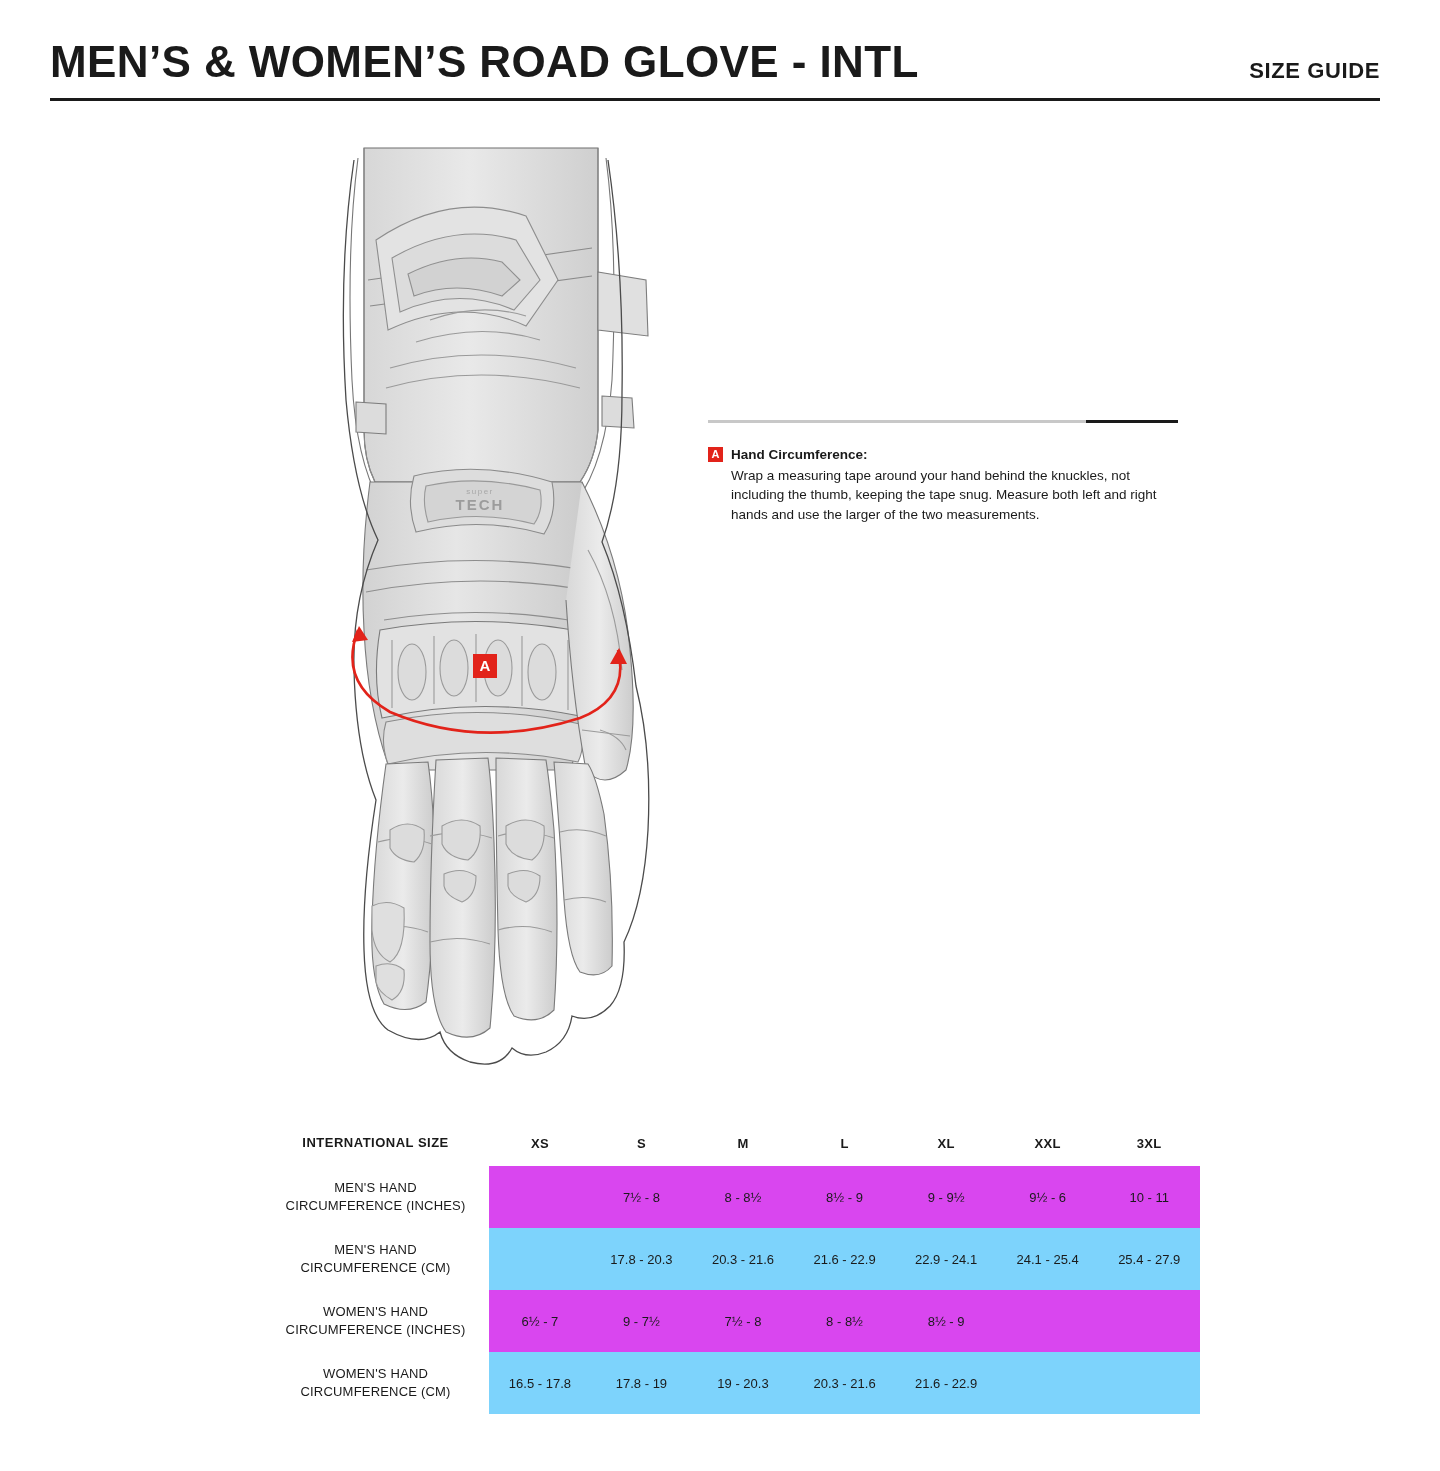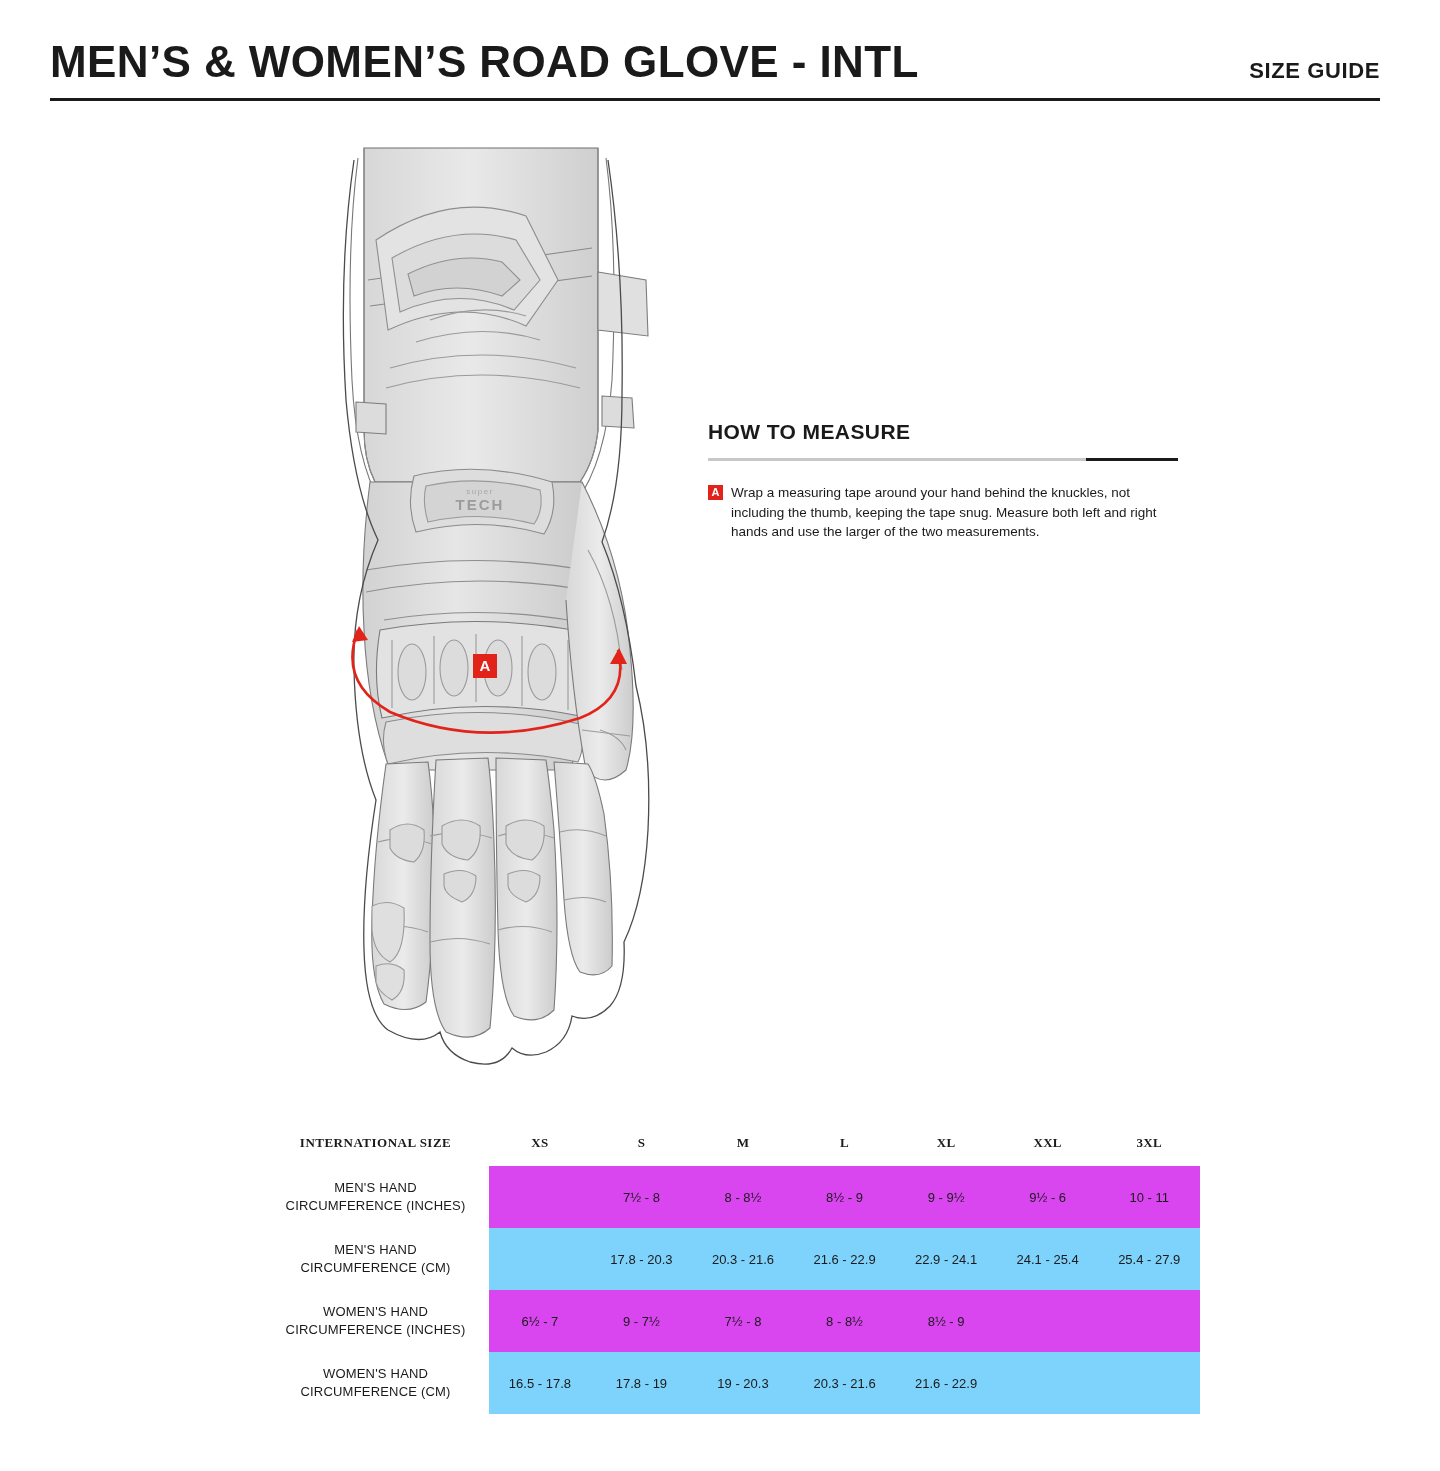--- a/index.html
+++ b/index.html
@@ -113,21 +113,21 @@
   table.size-table col.val { width: 101px; }
 
   .size-table td, .size-table th {
     padding: 0;
     margin: 0;
     font-size: 13px;
     text-align: center;
     vertical-align: middle;
     font-weight: normal;
   }
-  .row-head td { height: 46px; font-weight: bold; font-size: 13px; letter-spacing: 0.3px; font-family: Liberation Serif, serif; }
+  .row-head td { height: 46px; font-weight: bold; font-size: 13px; letter-spacing: 0.3px; }
   .row-head td.rowlabel { letter-spacing: 0.5px; }
   .rowlabel {
     text-align: right;
     padding-right: 18px !important;
     font-weight: bold;
     font-size: 13.5px;
     line-height: 1.35;
     letter-spacing: 0.2px;
     white-space: pre-line;
   }
@@ -260,25 +260,25 @@
       <path d="M28 500 Q8 552 60 582 Q150 620 250 588 Q300 568 288 520" fill="none" stroke="#e2231a" stroke-width="2.6"></path>
       <path d="M22 512 L29 496 L38 510 Z" fill="#e2231a"></path>
       <path d="M280 534 L289 518 L297 534 Z" fill="#e2231a"></path>
       <rect x="143" y="524" width="24" height="24" fill="#e2231a"></rect>
       <text x="155" y="541" font-family="'Liberation Sans', sans-serif" font-size="15" font-weight="bold" fill="#ffffff" text-anchor="middle">A</text>
     </g>
   </svg>
 </div>
 
 <div class="howto">
-  <div class="howto-title">HOW TO MEASURE</div>
   <div class="howto-rule"></div>
   <div class="howto-item">
     <span class="badge">A</span>
     <div class="howto-text">
+      <span class="lead">Hand Circumference:</span>
       <span>Wrap a measuring tape around your hand behind the knuckles, not including the thumb, keeping the tape snug. Measure both left and right hands and use the larger of the two measurements.</span>
     </div>
   </div>
 </div>
 
 <div class="table-wrap">
   <table class="size-table">
     <colgroup>
       <col class="label">
         <col class="val">

